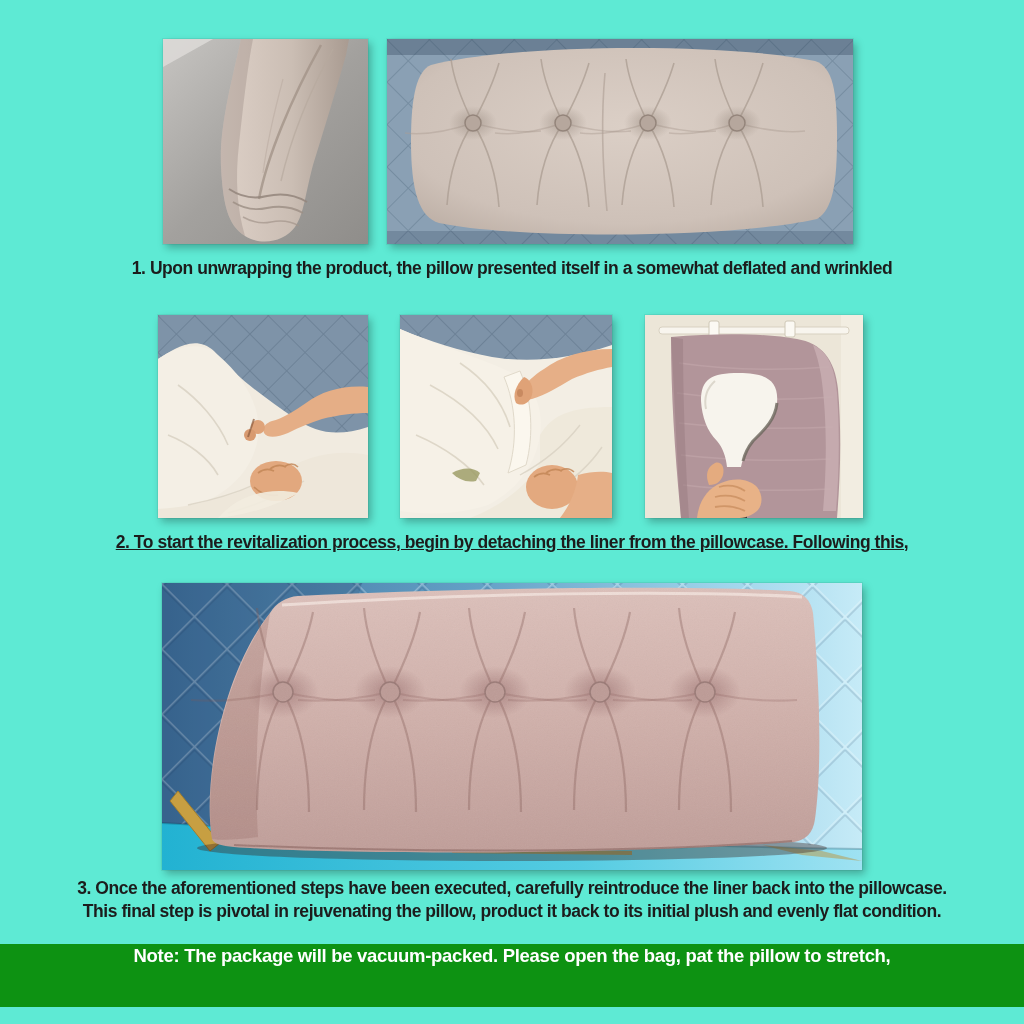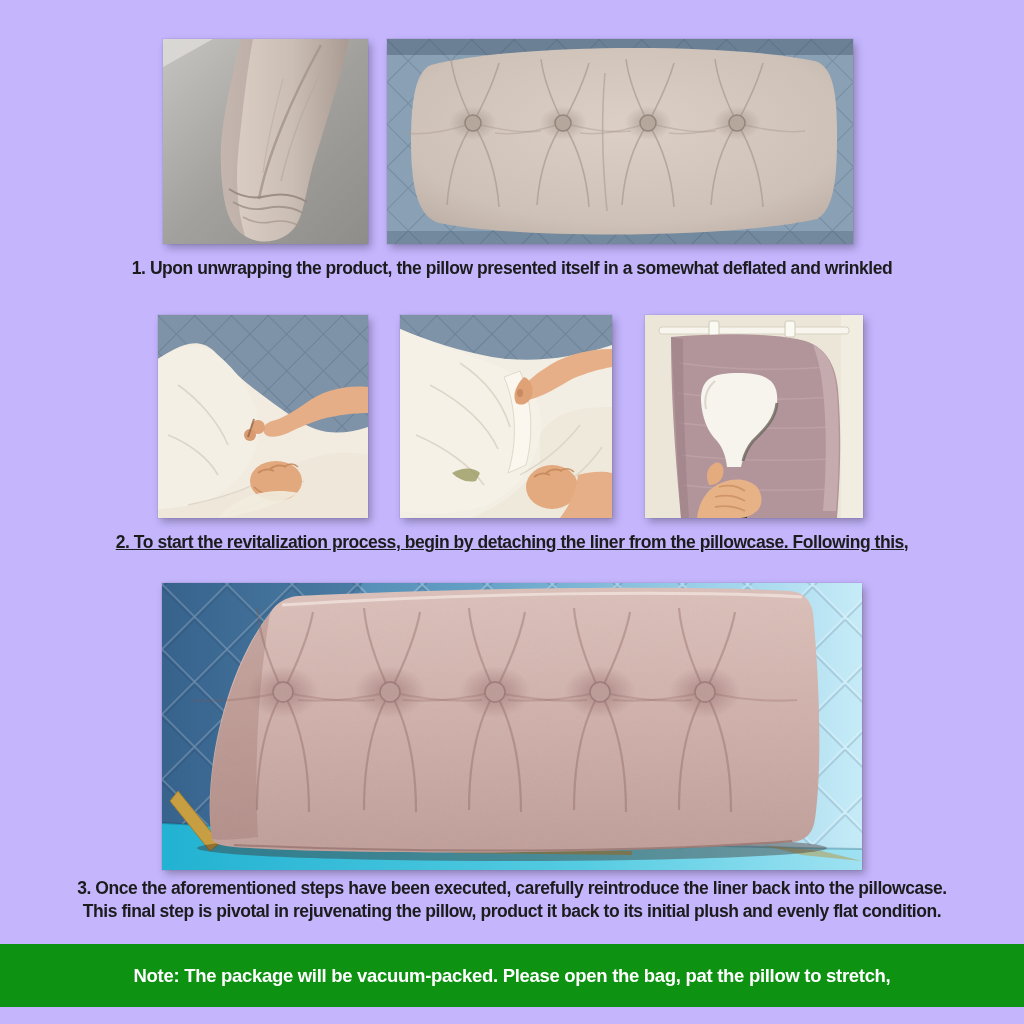--- a/index.html
+++ b/index.html
@@ -1,25 +1,25 @@
 <!DOCTYPE html>
 <html><head>
 <meta charset="utf-8">
 <style>
   html,body{margin:0;padding:0;background:#ffffff;}
-  .page{position:relative;width:1024px;height:1024px;background:#c4b5fd;overflow:hidden;
+  .page{position:relative;width:1024px;height:1024px;background:#5eead4;overflow:hidden;
         font-family:"Liberation Sans",sans-serif;}
   figure.photo{position:absolute;margin:0;padding:0;background:#fff;
         box-shadow:3px 4px 8px rgba(0,0,0,0.28);outline:1px solid rgba(0,0,0,0.05);}
   figure.photo svg{display:block;width:100%;height:100%;}
   .caption{position:absolute;left:0;width:100%;text-align:center;font-weight:700;
         color:#1c1c1c;font-size:17.5px;line-height:23px;letter-spacing:-0.45px;}
   .caption .cap-line{white-space:nowrap;}
   .note-banner{position:absolute;left:0;top:944px;width:1024px;height:63px;
-        display:flex;flex-direction:column;justify-content:center;text-align:center;
+        display:flex;flex-direction:row;justify-content:center;text-align:center;
         font-weight:700;font-size:18.5px;line-height:24px;letter-spacing:-0.3px;color:#ffffff;gap:28px;}
   .note-banner .cap-line{white-space:nowrap;}
 </style>
 </head>
 <body>
 
 <div class="page">
 
   <figure class="photo" style="left:163px;top:39px;width:205px;height:205px;" aria-label="rolled vacuum-compressed pillow">
     <svg viewBox="0 0 205 205" preserveAspectRatio="none">

